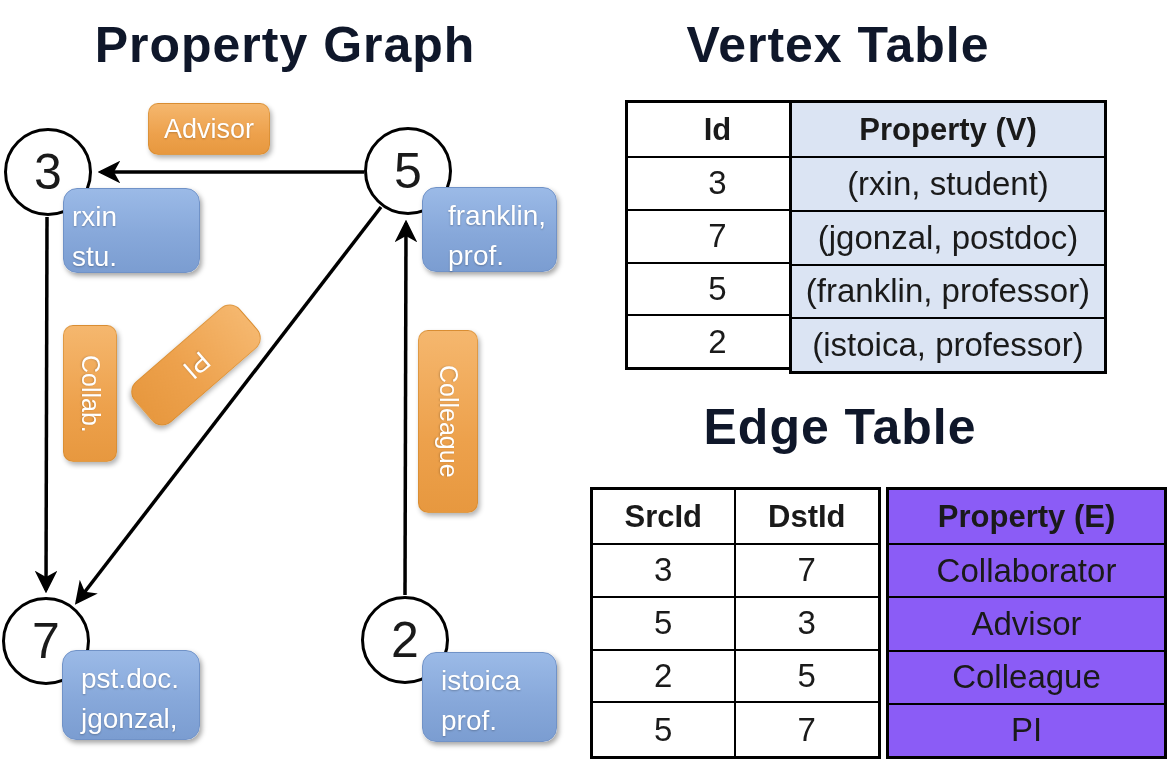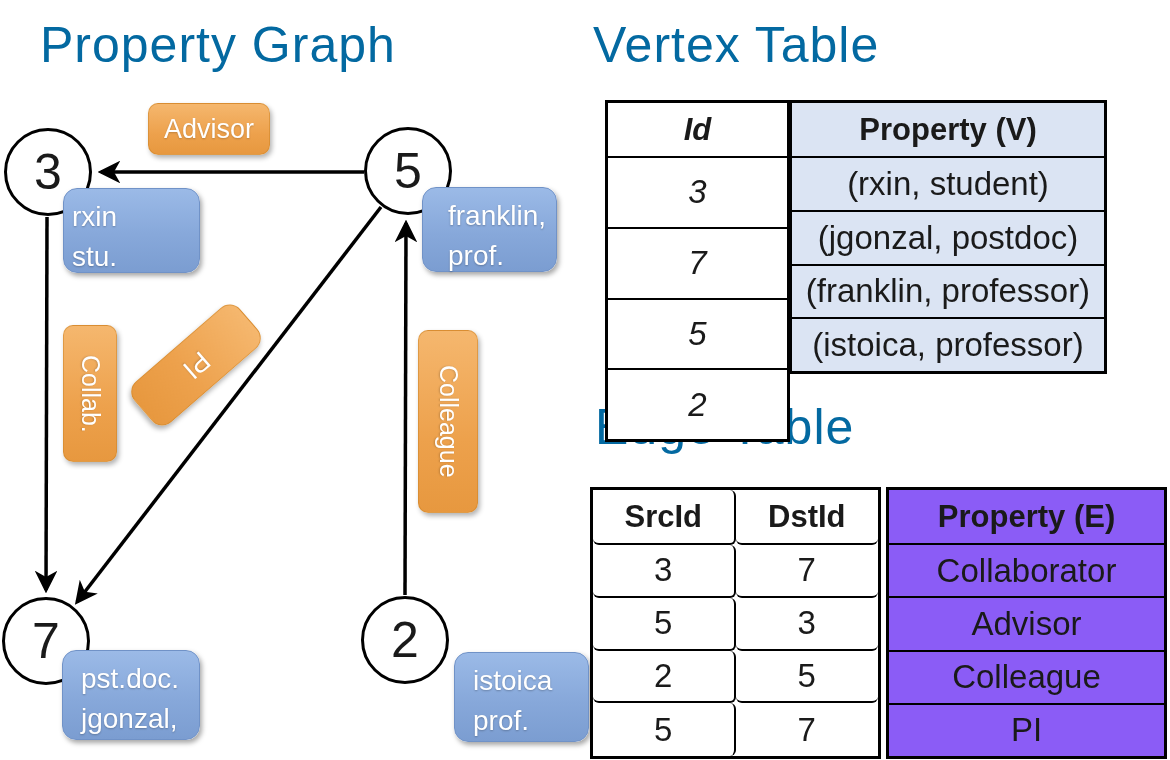--- a/index.html
+++ b/index.html
@@ -1,22 +1,22 @@
 <!DOCTYPE html>
 <html><head>
 <meta charset="utf-8">
 <style>
   html,body{margin:0;padding:0;background:#fff;}
   .stage{
     position:relative;width:1170px;height:760px;background:#fff;overflow:hidden;
     font-family:"Liberation Sans",sans-serif;color:#1a1a1a;
   }
   .title{
-    position:absolute;text-align:left;font-size:50px;font-weight:400;
-    letter-spacing:1px;color:#0369a1;white-space:nowrap;
+    position:absolute;text-align:center;font-size:50px;font-weight:700;
+    letter-spacing:1px;color:#0f172a;white-space:nowrap;
   }
   svg.edges{position:absolute;left:0;top:0;pointer-events:none;}
   .node{
     position:absolute;width:88px;height:88px;border:3.5px solid #000;border-radius:50%;
     background:#fff;display:flex;align-items:center;justify-content:center;
     font-size:50px;font-weight:300;box-sizing:border-box;
   }
   .card{
     position:absolute;border-radius:14px;color:#fff;
     background:linear-gradient(180deg,#9bbae7 0%,#87a8da 55%,#7b9dd1 100%);
@@ -48,21 +48,21 @@
   }
   .tcol .td:last-child{border-bottom:none;}
   .bg-blue{background:#dbe4f3;}
   .bg-tan{background:#8b5cf6;}
   .pairgrid{
     position:absolute;border:3px solid #000;box-sizing:border-box;background:#fff;
     display:grid;grid-template-columns:1fr 1fr;grid-auto-flow:column;
   }
   .pairgrid .c{
     display:flex;align-items:center;justify-content:center;box-sizing:border-box;
-    border-bottom:2px solid #000;font-size:33px;font-weight:300;border-radius:6px;
+    border-bottom:2px solid #000;font-size:33px;font-weight:300;
   }
   .pairgrid .c.head{font-weight:bold;font-size:31px;height:55px;flex:none;}
   .pairgrid .colA{border-right:2px solid #000;}
   .pairgrid .c.last{border-bottom:none;}
 </style>
 </head>
 <body>
 
 <div class="stage">
 
@@ -92,31 +92,31 @@
     <div>stu.</div>
   </div>
   <div class="card" style="left:422px;top:187px;width:135px;height:85px;padding-left:25px;">
     <div>franklin,</div>
     <div>prof.</div>
   </div>
   <div class="card" style="left:62px;top:650px;width:138px;height:90px;">
     <div>pst.doc.</div>
     <div>jgonzal,</div>
   </div>
-  <div class="card" style="left:422px;top:652px;width:135px;height:90px;margin-left:32px;">
+  <div class="card" style="left:422px;top:652px;width:135px;height:90px;">
     <div>istoica</div>
     <div>prof.</div>
   </div>
 
   <div class="elabel" style="left:148px;top:103px;width:122px;height:52px;">Advisor</div>
   <div class="elabel vtext" style="left:63px;top:325px;width:54px;height:137px;font-size:25px;">Collab.</div>
   <div class="elabel vtext rot" style="left:169px;top:295px;width:54px;height:140px;transform:rotate(49deg);">PI</div>
   <div class="elabel vtext" style="left:418px;top:330px;width:60px;height:183px;font-size:25px;">Colleague</div>
 
-  <div class="tcol" style="left:605px;top:100px;width:185px;height:342px;font-style:italic;">
+  <div class="tcol" style="left:625px;top:100px;width:185px;height:270px;">
     <div class="th">Id</div>
     <div class="td">3</div>
     <div class="td">7</div>
     <div class="td">5</div>
     <div class="td">2</div>
   </div>
   <div class="tcol bg-blue" style="left:789px;top:100px;width:318px;height:274px;">
     <div class="th bg-blue">Property (V)</div>
     <div class="td bg-blue">(rxin, student)</div>
     <div class="td bg-blue">(jgonzal, postdoc)</div>

